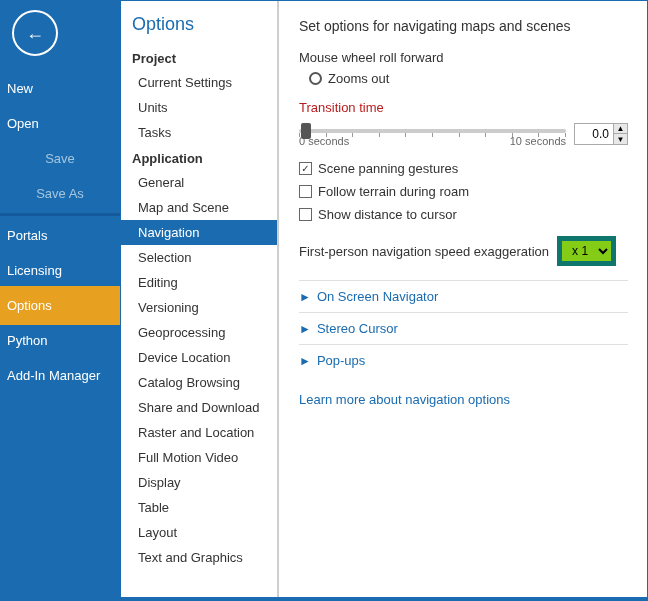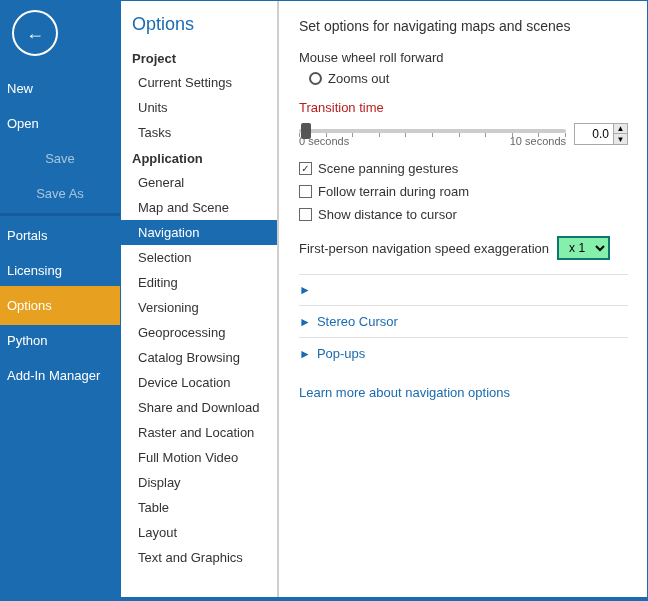--- a/index.html
+++ b/index.html
@@ -63,21 +63,21 @@
     
     .checkbox-item { display: flex; align-items: center; gap: 6px; margin-bottom: 8px; cursor: pointer; }
     .checkbox-box { width: 13px; height: 13px; border: 1px solid #666; background: white; display: flex; align-items: center; justify-content: center; flex-shrink: 0; }
     .checkbox-box.checked { background: white; }
     .checkbox-box.checked::after { content: '✓'; font-size: 10px; color: #333; }
     .checkbox-label { font-size: 13px; color: #333; }
 
     
     .speed-row { display: flex; align-items: center; gap: 8px; margin-bottom: 14px; }
     .speed-label { font-size: 13px; color: #333; }
-    .speed-select { border: 2px solid #0f766e; padding: 2px 6px; font-size: 12px; background: #86efac; cursor: pointer; }
+    .speed-select { border: 5px solid #0f766e; padding: 2px 6px; font-size: 12px; background: #84cc16; cursor: pointer; }
 
     
     .expand-section { border-top: 1px solid #e0e0e0; padding: 8px 0; cursor: pointer; display: flex; align-items: center; gap: 6px; }
     .expand-section:last-of-type { }
     .expand-arrow { color: #1a6baf; font-size: 12px; }
     .expand-label { font-size: 13px; color: #1a6baf; }
 
     .learn-link { color: #1a6baf; font-size: 13px; text-decoration: none; display: block; margin-top: 16px; }
 
     .relative-wrapper { position: relative; flex: 1; display: flex; }
@@ -118,22 +118,22 @@
         <div class="tree-item">Tasks</div>
 
         <div class="tree-section-header">Application</div>
         <div class="tree-item">General</div>
         <div class="tree-item">Map and Scene</div>
         <div class="tree-item selected">Navigation</div>
         <div class="tree-item">Selection</div>
         <div class="tree-item">Editing</div>
         <div class="tree-item">Versioning</div>
         <div class="tree-item">Geoprocessing</div>
+        <div class="tree-item">Device Location</div>
         <div class="tree-item">Catalog Browsing</div>
-        <div class="tree-item">Device Location</div>
         <div class="tree-item">Share and Download</div>
         <div class="tree-item">Raster and Location</div>
         <div class="tree-item">Full Motion Video</div>
         <div class="tree-item">Display</div>
         <div class="tree-item">Table</div>
         <div class="tree-item">Layout</div>
         <div class="tree-item">Text and Graphics</div>
       </div>
     </div>
 
@@ -207,20 +207,21 @@
           <option>x 1</option>
           <option>x 2</option>
           <option>x 4</option>
           <option>x 8</option>
         </select>
       </div>
 
       <div>
         <div class="expand-section">
           <span class="expand-arrow">►</span>
+          <span class="expand-label">On Screen Navigator</span>
         </div>
         <div class="expand-section">
           <span class="expand-arrow">►</span>
           <span class="expand-label">Stereo Cursor</span>
         </div>
         <div class="expand-section">
           <span class="expand-arrow">►</span>
           <span class="expand-label">Pop-ups</span>
         </div>
       </div>

